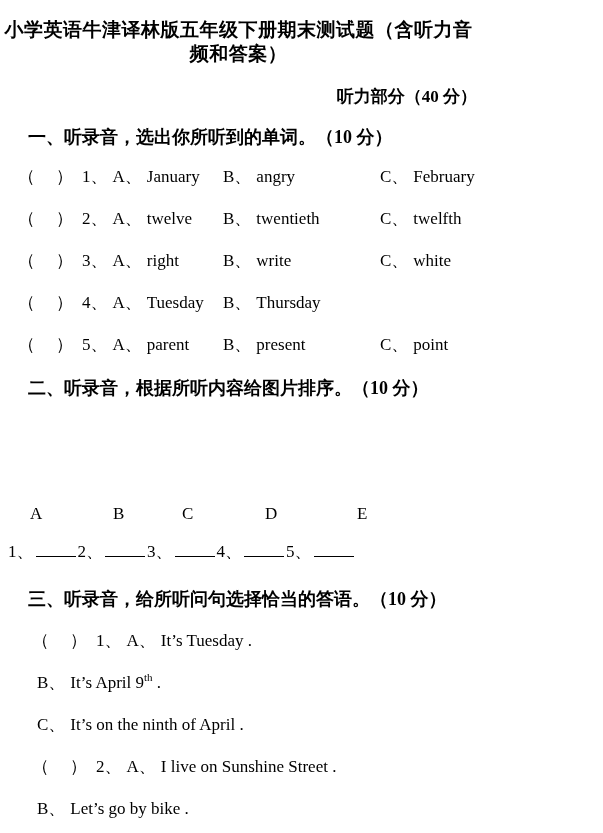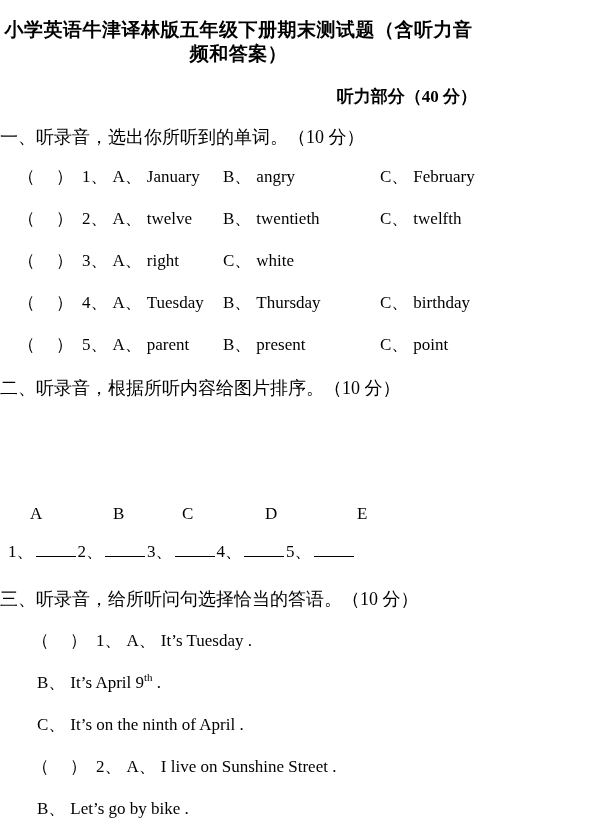--- a/index.html
+++ b/index.html
@@ -24,22 +24,22 @@
   }
   .subtitle {
     margin-top: 20px;
     text-align: right;
     font-weight: bold;
     font-size: 17px;
     line-height: 22px;
   }
   .sec-heading {
     margin-top: 17px;
-    padding-left: 0;
-    font-weight: normal;
+    padding-left: 28px;
+    font-weight: bold;
     font-size: 18px;
     line-height: 24px;
   }
   
   .s1-block { margin-top: 17px; }
   .s1-row {
     display: flex;
     padding-left: 18px;
     line-height: 22px;
     margin-bottom: 20px;
@@ -112,27 +112,27 @@
     </div>
 
     <div class="s1-row">
       <span class="s1-cell-a"><span class="bracket">（　）</span><span class="qnum">2、</span><span class="opt-label">A、</span><span>twelve</span></span>
       <span class="s1-cell-b"><span class="opt-label">B、</span><span>twentieth</span></span>
       <span class="s1-cell-c"><span class="opt-label">C、</span><span>twelfth</span></span>
     </div>
 
     <div class="s1-row">
       <span class="s1-cell-a"><span class="bracket">（　）</span><span class="qnum">3、</span><span class="opt-label">A、</span><span>right</span></span>
+      <span class="s1-cell-b"><span class="opt-label">B、</span><span>write</span></span>
       <span class="s1-cell-c"><span class="opt-label">C、</span><span>white</span></span>
     </div>
 
     <div class="s1-row">
       <span class="s1-cell-a"><span class="bracket">（　）</span><span class="qnum">4、</span><span class="opt-label">A、</span><span>Tuesday</span></span>
       <span class="s1-cell-b"><span class="opt-label">B、</span><span>Thursday</span></span>
-      <span class="s1-cell-c"><span class="opt-label">C、</span><span>birthday</span></span>
     </div>
 
     <div class="s1-row">
       <span class="s1-cell-a"><span class="bracket">（　）</span><span class="qnum">5、</span><span class="opt-label">A、</span><span>parent</span></span>
       <span class="s1-cell-b"><span class="opt-label">B、</span><span>present</span></span>
       <span class="s1-cell-c"><span class="opt-label">C、</span><span>point</span></span>
     </div>
 
   </div>
 

